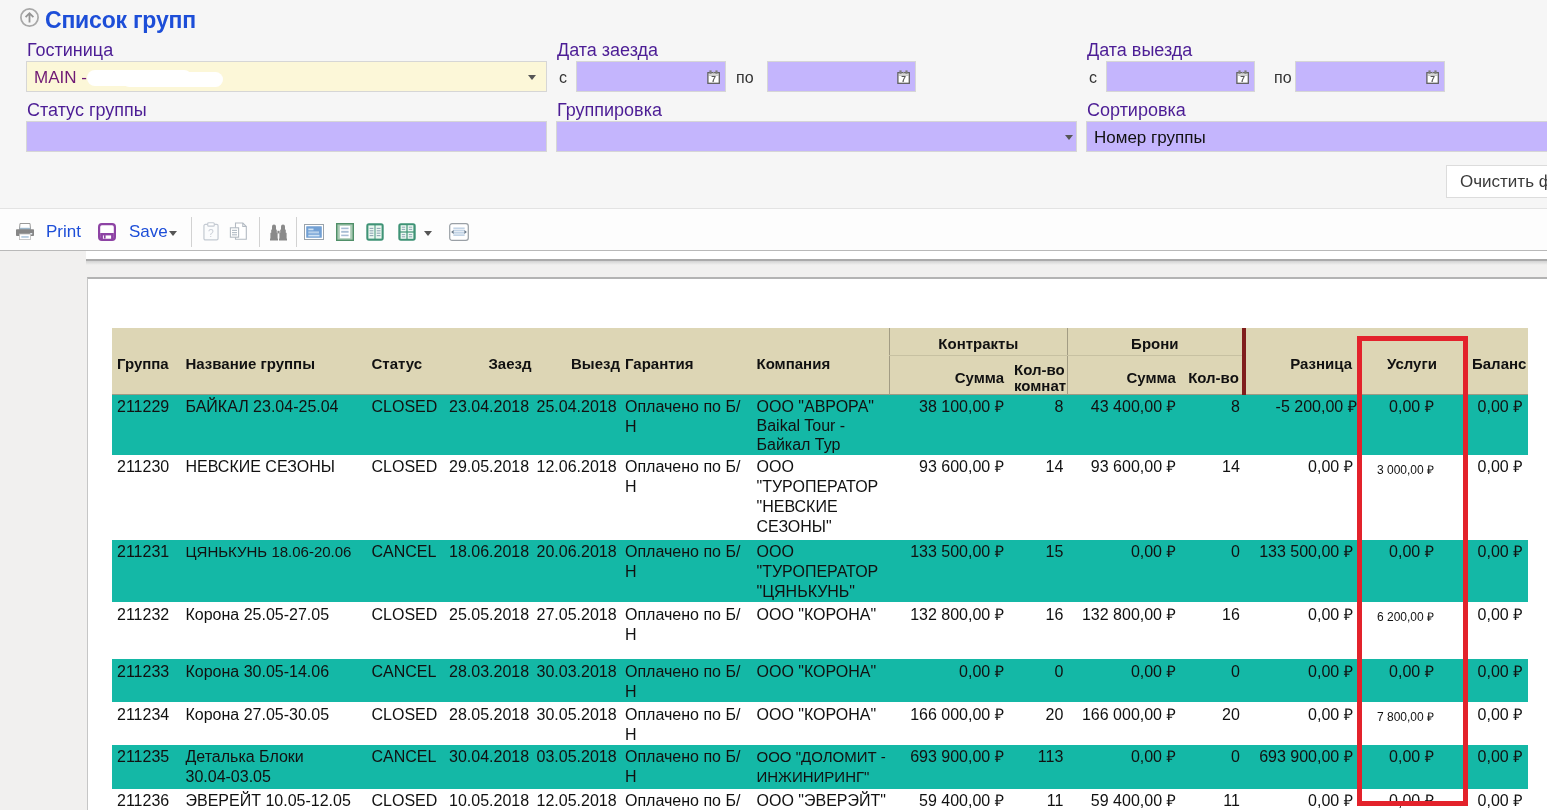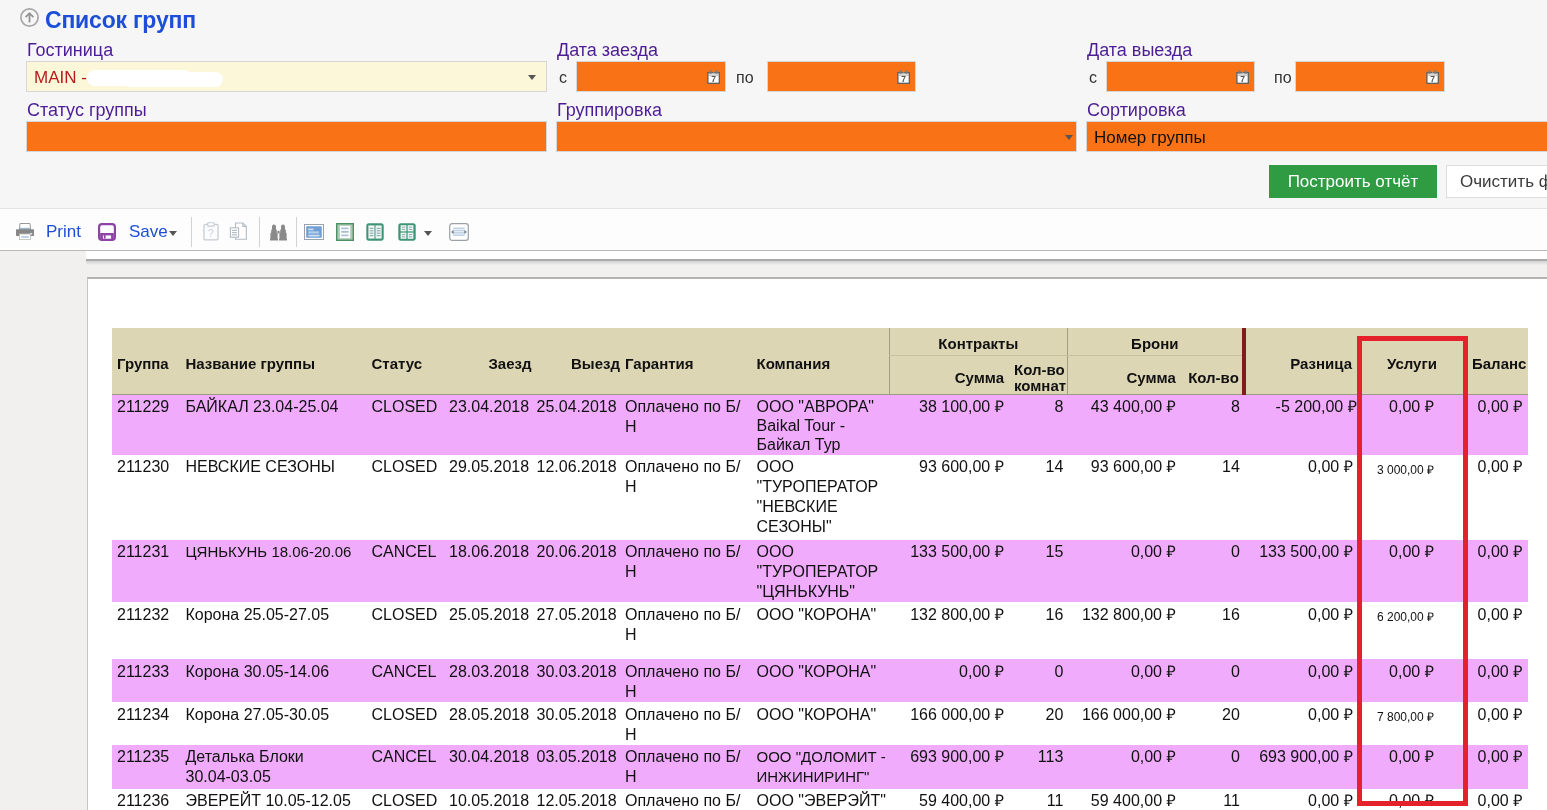--- a/index.html
+++ b/index.html
@@ -1,40 +1,40 @@
 <!DOCTYPE html>
 <html><head><meta charset="utf-8">
 <style>
 *{box-sizing:border-box;margin:0;padding:0}
 html,body{width:1547px;height:810px;overflow:hidden}
 body{position:relative;font-family:"Liberation Sans",sans-serif;background:#fff;color:#111;-webkit-font-smoothing:antialiased}
 .abs{position:absolute}
 
 #filters{left:0;top:0;width:1547px;height:208px;background:#f6f6f6}
 .lbl{color:#4c1d95;font-size:18px}
-.inp{position:absolute;background:#f97316;border:1px solid #d6d6d6;height:31px}
+.inp{position:absolute;background:#c4b5fd;border:1px solid #d6d6d6;height:31px}
 .tri{width:0;height:0;border-left:4.5px solid transparent;border-right:4.5px solid transparent;border-top:5px solid #555}
 #title{left:45px;top:7px;font-size:23px;font-weight:bold;color:#1d4ed8;letter-spacing:-0.2px}
 
 #toolbar{left:0;top:208px;width:1547px;height:43px;background:#fdfdfd;border-top:1px solid #e3e3e3;border-bottom:1px solid #b9b9b9}
 .tsep{position:absolute;top:8px;width:1px;height:30px;background:#d2d2d2}
 .tbtxt{position:absolute;font-size:17px;color:#1d4ed8;top:13px}
 
 #grayarea{left:0;top:251px;width:1547px;height:559px;background:#f1f0ef}
 #frag{left:86px;top:0px;width:1461px;height:10px;background:#fff;border-bottom:2px solid #aaaaaa}
 #fragshadow{left:86px;top:10px;width:1461px;height:4px;background:linear-gradient(#d2d2d2,#f1f0ef)}
 #page{left:87px;top:26px;width:1460px;height:533px;background:#fff;border-top:2px solid #b3b3b3;border-left:1px solid #c6c6c6}
 
 #tbl{left:24px;top:49px;border-collapse:collapse;table-layout:fixed;width:1416px;font-size:16px;line-height:20px}
 #tbl th{font-size:15px;font-weight:bold;background:#ddd6b5;padding:6px 5px 0 5px;vertical-align:middle;white-space:nowrap}
 #tbl td{vertical-align:top;padding:2.5px 5px 0 5px}
 #tbl .r{text-align:right}
 #tbl .c{}
 #tbl .l{text-align:left}
-tr.odd td{background:#f0abfc}
+tr.odd td{background:#14b8a6}
 tr.even td{background:#fff}
 #tbl .sm{font-size:12px}
 .bl{border-left:1px solid #a29c84}
 .brr{border-right:4px solid #7f1d1d}
 #redrect{left:1268.5px;top:56.5px;width:111.5px;height:470px;border:5px solid #e3222b}
 .cal{position:absolute;right:5px;top:8px}
 </style></head>
 <body>
 <svg width="0" height="0" style="position:absolute">
 <symbol id="calico" viewBox="0 0 13 14">
@@ -51,21 +51,21 @@
   <svg class="abs" style="left:20px;top:8px" width="19" height="19" viewBox="0 0 19 19">
     <circle cx="9.5" cy="9.5" r="8.6" fill="none" stroke="#a8a8a8" stroke-width="1.7"></circle>
     <path d="M9.5 14.4 L9.5 5.6 M5.6 9.2 L9.5 5.2 L13.4 9.2" fill="none" stroke="#949494" stroke-width="1.8"></path>
   </svg>
   <div class="abs" id="title">Список групп</div>
   <div class="abs lbl" style="left:27px;top:40px">Гостиница</div>
   <div class="abs lbl" style="left:557px;top:40px">Дата заезда</div>
   <div class="abs lbl" style="left:1087px;top:40px">Дата выезда</div>
 
   <div class="inp" style="left:26px;top:61px;width:521px;background:#fcf7d8">
-    <div class="abs" style="left:7px;top:5.5px;font-size:17px;color:#b91c1c">MAIN -</div>
+    <div class="abs" style="left:7px;top:5.5px;font-size:17px;color:#701a75">MAIN -</div>
     <div class="abs" style="left:60px;top:7.5px;width:105px;height:16px;background:#fff;border-radius:8px"></div>
     <div class="abs" style="left:95px;top:10px;width:101px;height:15px;background:#fff;border-radius:8px"></div>
     <div class="abs tri" style="left:501px;top:13px"></div>
   </div>
 
   <div class="abs" style="left:559px;top:68.5px;font-size:16px;color:#333">с</div>
   <div class="inp" style="left:576px;top:61px;width:150px">
       <svg class="cal" width="13" height="14" viewBox="0 0 13 14">
         <use href="#calico"></use>
       </svg>
@@ -93,21 +93,20 @@
   <div class="abs lbl" style="left:557px;top:100px">Группировка</div>
   <div class="abs lbl" style="left:1087px;top:100px">Сортировка</div>
   <div class="inp" style="left:26px;top:121px;width:521px"></div>
   <div class="inp" style="left:556px;top:121px;width:521px">
     <div class="abs tri" style="left:508px;top:13px"></div>
   </div>
   <div class="inp" style="left:1086px;top:121px;width:461px;border-right:none">
     <div class="abs" style="left:7px;top:6px;font-size:17px;color:#111">Номер группы</div>
   </div>
 
-  <div class="abs" style="left:1269px;top:165px;width:168px;height:33px;background:#2f9c44;color:#fff;font-size:17px;text-align:center;line-height:33px">Построить отчёт</div>
   <div class="abs" style="left:1446px;top:165px;width:110px;height:33px;background:#fff;border:1px solid #dcdcdc;color:#3a3a3a;font-size:17px;line-height:31px;padding-left:13px">Очистить ф</div>
 </div>
 
 <div class="abs" id="toolbar">
   <svg class="abs" style="left:15px;top:14px" width="20" height="17" viewBox="0 0 20 17">
     <path d="M5 0.5 h10 l0.6 6.2 h-11.2 z" fill="#fff" stroke="#9a9a9a" stroke-width="1"></path>
     <rect x="4.7" y="4.8" width="10.6" height="2" fill="#9db7cc"></rect>
     <rect x="1" y="6.2" width="18" height="6.8" rx="0.8" fill="#868686"></rect>
     <rect x="14.8" y="10" width="2.6" height="1.6" rx="0.8" fill="#e8eef4"></rect>
     <rect x="4.5" y="11" width="11" height="5.6" fill="#fff" stroke="#bbbbbb" stroke-width="0.8"></rect>

